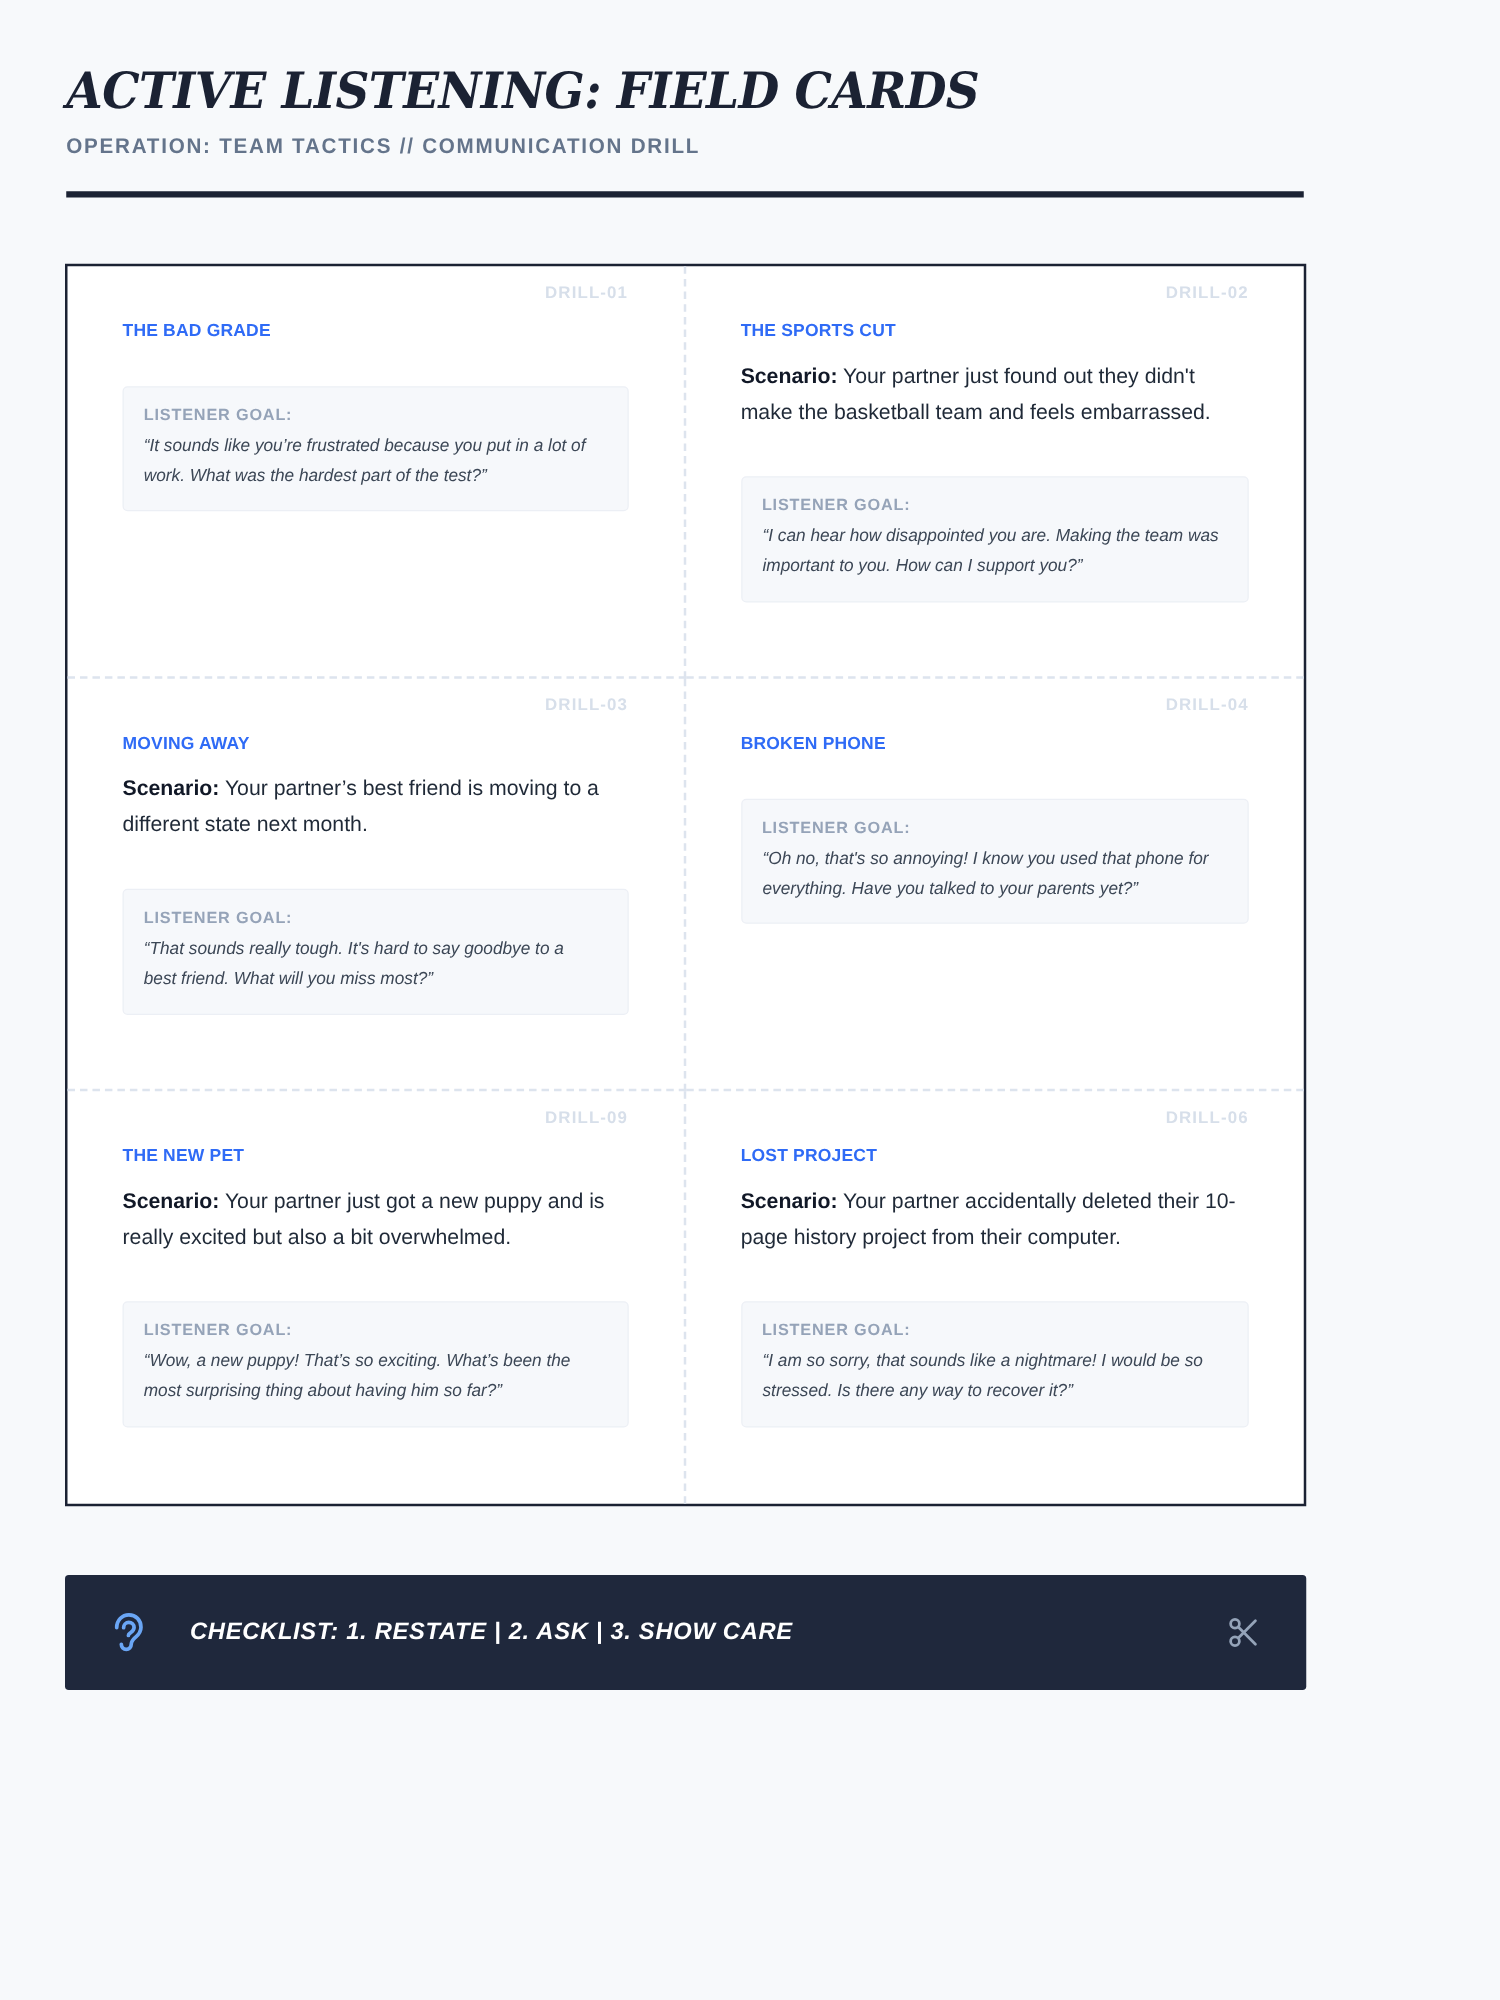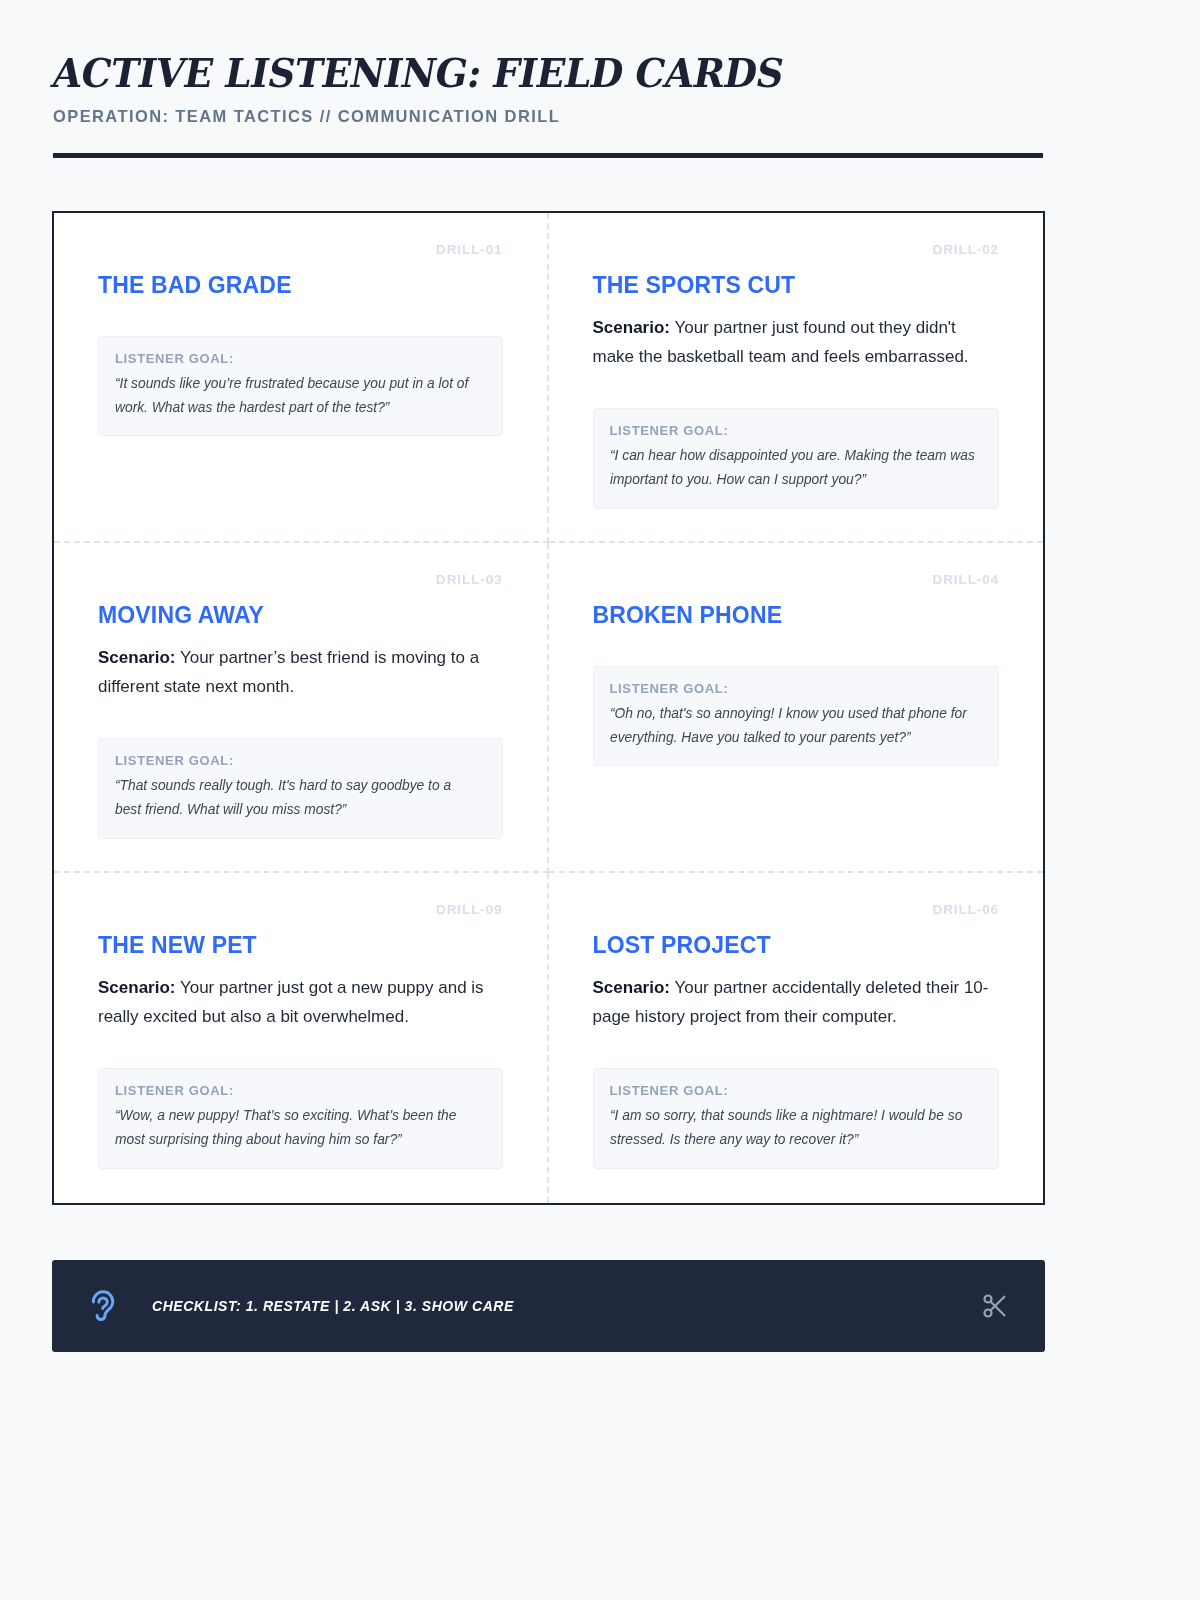--- a/index.html
+++ b/index.html
@@ -65,21 +65,21 @@
     background: #ffffff;
     box-sizing: border-box;
   }
   .grid {
     display: grid;
     grid-template-columns: 1fr 1fr;
     grid-template-rows: repeat(3, 1fr);
   }
   .card {
     box-sizing: border-box;
-    padding: 28px 44px 30px 44px;
+    padding: 12px 44px 30px 44px;
     position: relative;
     min-height: 330px;
   }
   
   .card.col-left {
     border-right: 2px dashed #dde4ee;
   }
   .card.row-1, .card.row-2 {
     border-bottom: 2px dashed #dde4ee;
   }
@@ -90,21 +90,21 @@
     font-weight: bold;
     letter-spacing: 0.9px;
     color: #d7dfea;
     text-align: right;
     height: 18px;
     line-height: 18px;
     margin-bottom: 13px;
   }
   .card-title {
     font-family: "Liberation Sans", sans-serif;
-    font-size: 23px;
+    font-size: 14px;
     font-weight: bold;
     letter-spacing: 0.15px;
     color: #2563eb;
     margin: 0 0 14px 0;
   }
   .card-title.vivid { color: #2f6bf6; }
 
   .scenario {
     font-family: "Liberation Sans", sans-serif;
     font-size: 17px;
@@ -161,21 +161,21 @@
   .ear-icon {
     width: 34px;
     height: 38px;
     flex: 0 0 auto;
     display: block;
   }
   .footer-text {
     font-family: "Liberation Sans", sans-serif;
     font-style: italic;
     font-weight: bold;
-    font-size: 14px;
+    font-size: 19px;
     letter-spacing: 0.55px;
     color: #ffffff;
     margin-left: 32px;
     flex: 1 1 auto;
     white-space: nowrap;
   }
   .scissors-icon {
     width: 28px;
     height: 28px;
     flex: 0 0 auto;

